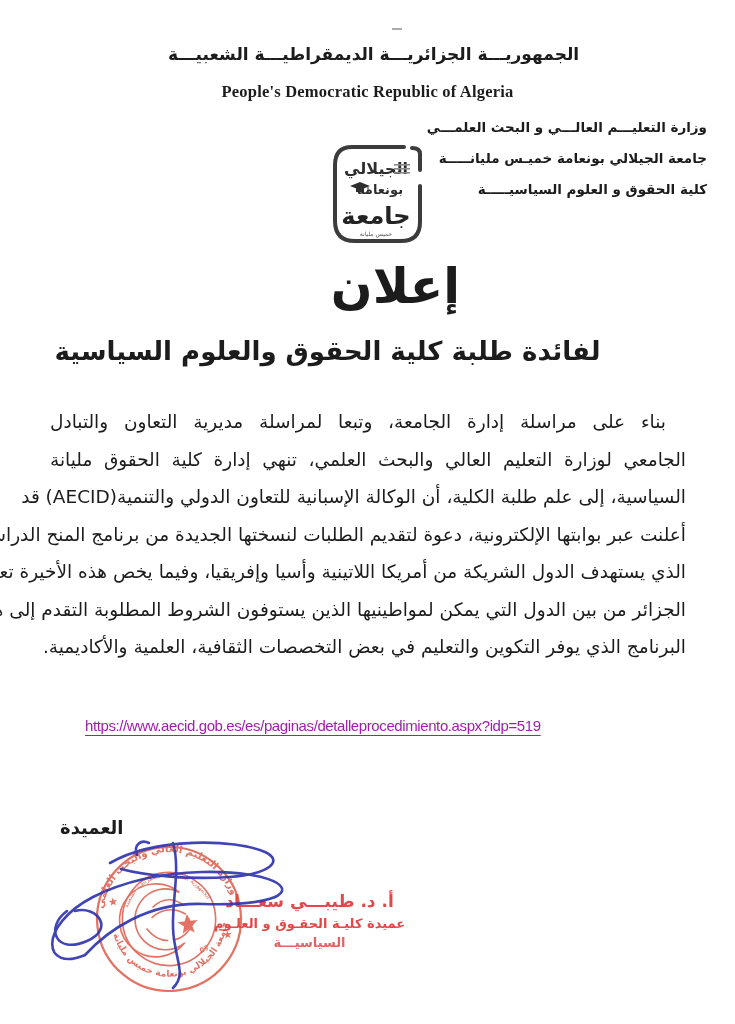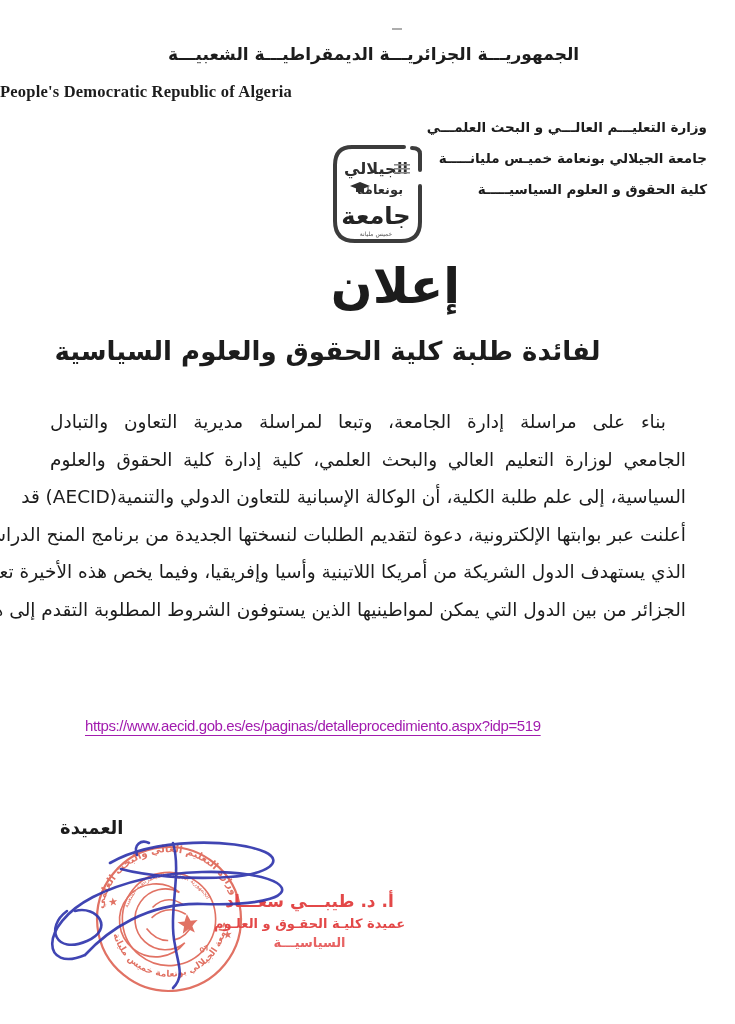--- a/index.html
+++ b/index.html
@@ -5,21 +5,21 @@
   html,body{margin:0;padding:0;background:#9a9a9a;}
   .page{
     position:relative; width:735px; height:1024px; margin:0 auto;
     background:#ffffff; overflow:hidden;
     font-family:"DejaVu Sans", sans-serif; color:#1c1c1c;
   }
   .abs{position:absolute;}
   .ar{direction:rtl; unicode-bidi:plaintext;}
   
   .hdr-ar{top:44px; left:0; right:0; text-align:center; font-size:17px; font-weight:bold; transform:translateX(6px);}
-  .hdr-en{top:82px; left:0; right:0; text-align:left; font-size:16.5px; font-weight:bold;
+  .hdr-en{top:82px; left:0; right:0; text-align:center; font-size:16.5px; font-weight:bold;
           font-family:"Liberation Serif", serif; letter-spacing:.2px;}
   
   .lh-en{top:126px; left:60px; width:290px; font-family:"Liberation Serif", serif; font-weight:bold;}
   .lh-en .l1{font-size:11.5px; margin-bottom:14px; white-space:nowrap;}
   .lh-en .l2{font-size:15px;  margin-bottom:13px; white-space:nowrap;}
   .lh-en .l3{font-size:12.5px; white-space:nowrap;}
   
   .lh-ar{top:112px; right:28px; width:280px; text-align:right; font-weight:bold; font-size:13.5px; line-height:31px;}
   .lh-ar div{white-space:nowrap;}
   
@@ -78,25 +78,26 @@
     <rect x="66" y="32" width="16" height="1.6" fill="#8a8a8a"></rect>
     <text x="48" y="84" text-anchor="middle" font-size="24" font-weight="bold" fill="#242424">جامعة</text>
     <text x="48" y="96" text-anchor="middle" font-size="6" fill="#555">خميس مليانة</text>
   </svg>
 
   <div class="abs an-title ar">إعلان</div>
   <div class="abs an-sub ar">لفائدة طلبة كلية الحقوق والعلوم السياسية</div>
 
   <div class="abs body">
     <div class="jl first">بناء على مراسلة إدارة الجامعة، وتبعا لمراسلة مديرية التعاون والتبادل</div>
-    <div class="jl">الجامعي لوزارة التعليم العالي والبحث العلمي،  كلية إدارة كلية الحقوق والعلوم</div>
+    <div class="jl">الجامعي لوزارة التعليم العالي والبحث العلمي،  تنهي إدارة كلية الحقوق مليانة</div>
     <div class="jl">السياسية، إلى علم طلبة الكلية، أن الوكالة الإسبانية للتعاون الدولي والتنمية(AECID) قد</div>
     <div class="jl">أعلنت عبر بوابتها الإلكترونية، دعوة لتقديم الطلبات لنسختها الجديدة من برنامج المنح الدراسية</div>
     <div class="jl">الذي يستهدف الدول الشريكة من أمريكا اللاتينية وأسيا وإفريقيا، وفيما يخص هذه الأخيرة تعد</div>
     <div class="jl">الجزائر من بين الدول التي يمكن لمواطينيها الذين يستوفون الشروط المطلوبة التقدم إلى هذا</div>
+    <div class="nl">البرنامج الذي يوفر التكوين والتعليم في بعض التخصصات الثقافية، العلمية والأكاديمية.</div>
   </div>
 
   <div class="abs url">https://www.aecid.gob.es/es/paginas/detalleprocedimiento.aspx?idp=519</div>
 
   <div class="abs dean-label ar">العميدة</div>
 
   <div class="abs dean-red">
     <div class="nm">أ. د. طيبـــي سعـــاد</div>
     <div class="t1">عميدة كليـة الحقـوق و العلـوم</div>
     <div class="t2">السياسيـــة</div>

